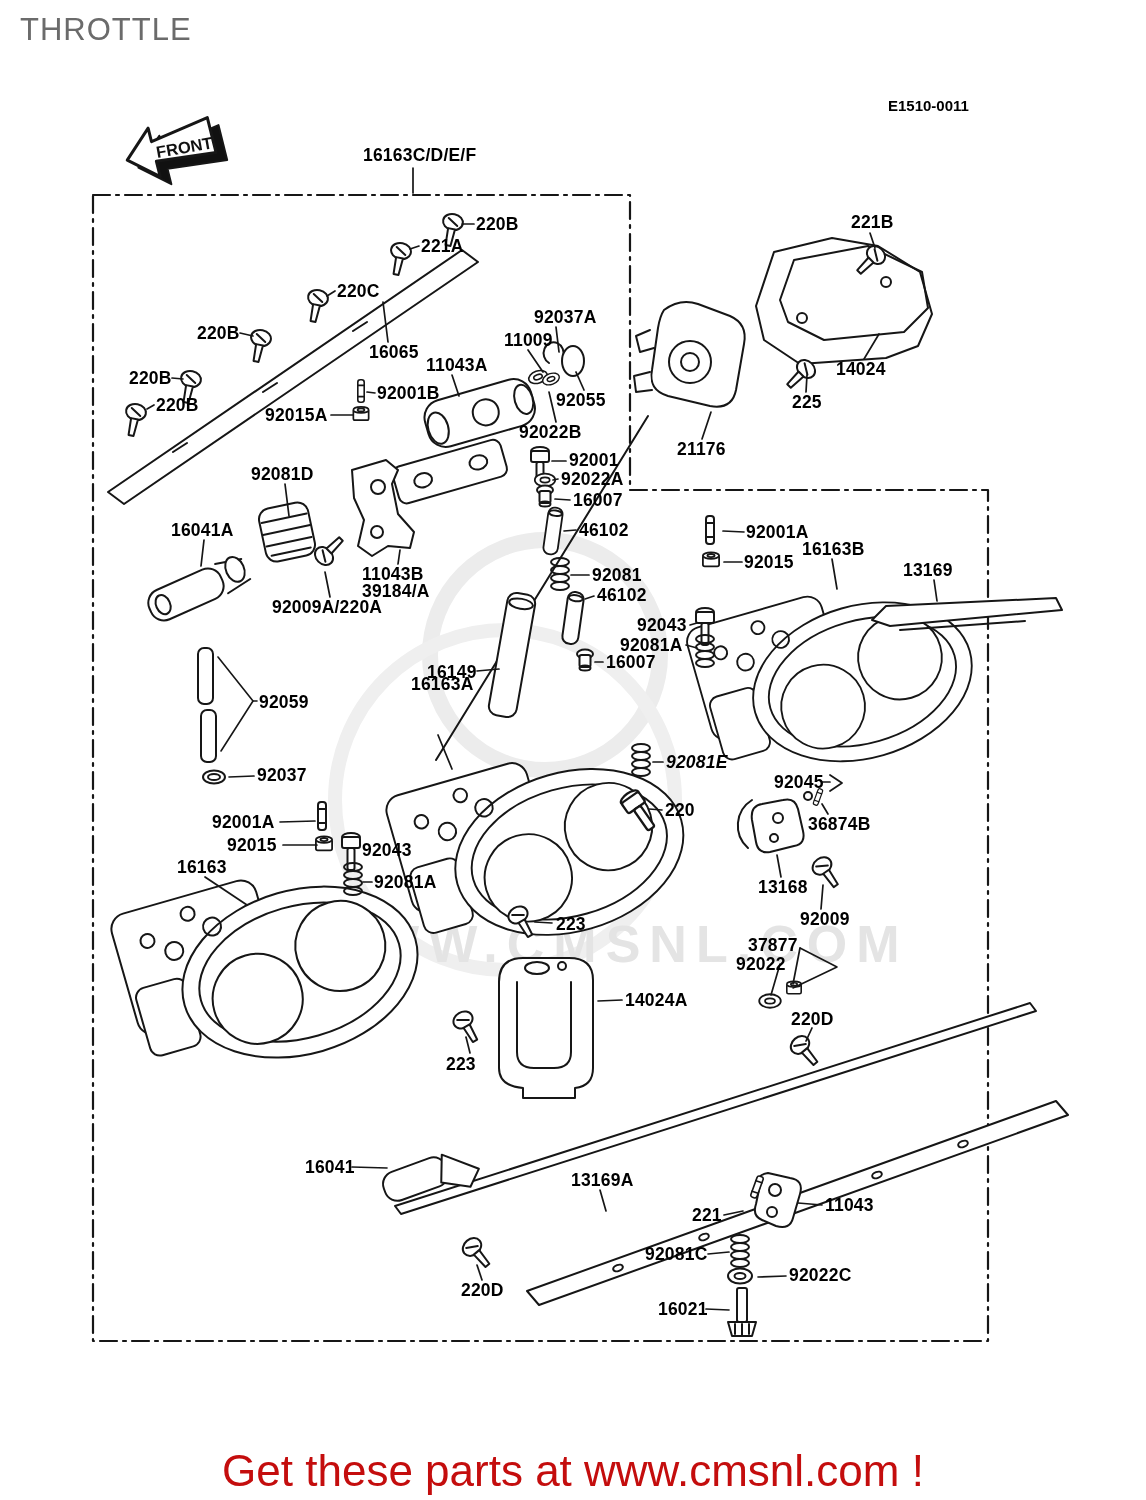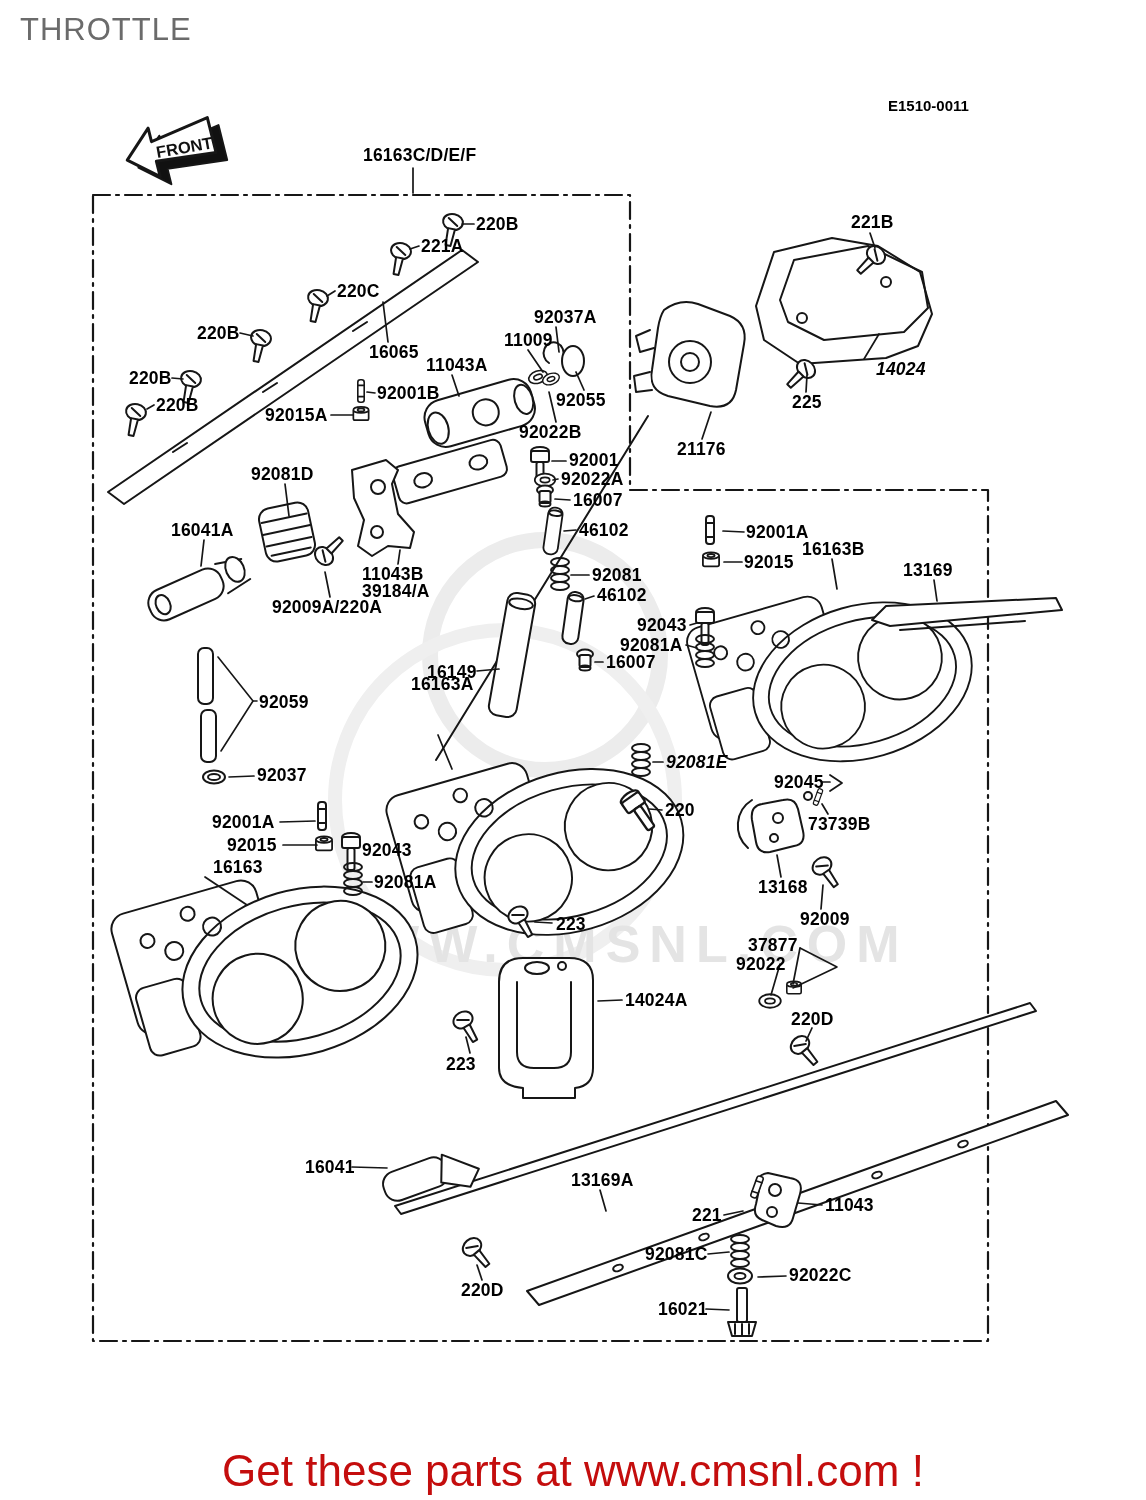--- a/index.html
+++ b/index.html
@@ -357,46 +357,46 @@
       <div class="callout" style="left: 569px; top: 452px;">92001</div>
       <div class="callout" style="left: 561px; top: 471px;">92022A</div>
       <div class="callout" style="left: 573px; top: 492px;">16007</div>
       <div class="callout" style="left: 579px; top: 522px;">46102</div>
       <div class="callout" style="left: 592px; top: 567px;">92081</div>
       <div class="callout" style="left: 597px; top: 587px;">46102</div>
       <div class="callout" style="left: 606px; top: 654px;">16007</div>
       <div class="callout" style="left: 427px; top: 664px;">16149</div>
       <div class="callout" style="left: 677px; top: 441px;">21176</div>
       <div class="callout" style="left: 851px; top: 214px;">221B</div>
-      <div class="callout" style="left: 876px; top: 361px; font-style: italic;">14024</div>
+      <div class="callout" style="left: 836px; top: 361px;">14024</div>
       <div class="callout" style="left: 792px; top: 394px;">225</div>
       <div class="callout" style="left: 746px; top: 524px;">92001A</div>
       <div class="callout" style="left: 802px; top: 541px;">16163B</div>
       <div class="callout" style="left: 744px; top: 554px;">92015</div>
       <div class="callout" style="left: 903px; top: 562px;">13169</div>
       <div class="callout" style="left: 637px; top: 617px;">92043</div>
       <div class="callout" style="left: 620px; top: 637px;">92081A</div>
       <div class="callout" style="left: 411px; top: 676px;">16163A</div>
       <div class="callout" style="left: 666px; top: 754px; font-style: italic;">92081E</div>
       <div class="callout" style="left: 665px; top: 802px;">220</div>
       <div class="callout" style="left: 774px; top: 774px;">92045</div>
-      <div class="callout" style="left: 808px; top: 816px;">73739B</div>
+      <div class="callout" style="left: 808px; top: 816px;">36874B</div>
       <div class="callout" style="left: 758px; top: 879px;">13168</div>
       <div class="callout" style="left: 800px; top: 911px;">92009</div>
       <div class="callout" style="left: 748px; top: 937px;">37877</div>
       <div class="callout" style="left: 736px; top: 956px;">92022</div>
       <div class="callout" style="left: 791px; top: 1011px;">220D</div>
       <div class="callout" style="left: 556px; top: 916px;">223</div>
       <div class="callout" style="left: 625px; top: 992px;">14024A</div>
       <div class="callout" style="left: 446px; top: 1056px;">223</div>
       <div class="callout" style="left: 259px; top: 694px;">92059</div>
       <div class="callout" style="left: 257px; top: 767px;">92037</div>
       <div class="callout" style="left: 212px; top: 814px;">92001A</div>
       <div class="callout" style="left: 227px; top: 837px;">92015</div>
-      <div class="callout" style="left: 177px; top: 859px; margin-left: 36px;">16163</div>
+      <div class="callout" style="left: 177px; top: 859px;">16163</div>
       <div class="callout" style="left: 362px; top: 842px;">92043</div>
       <div class="callout" style="left: 374px; top: 874px;">92081A</div>
       <div class="callout" style="left: 305px; top: 1159px;">16041</div>
       <div class="callout" style="left: 571px; top: 1172px;">13169A</div>
       <div class="callout" style="left: 692px; top: 1207px;">221</div>
       <div class="callout" style="left: 825px; top: 1197px;">11043</div>
       <div class="callout" style="left: 645px; top: 1246px;">92081C</div>
       <div class="callout" style="left: 789px; top: 1267px;">92022C</div>
       <div class="callout" style="left: 658px; top: 1301px;">16021</div>
       <div class="callout" style="left: 461px; top: 1282px;">220D</div>

